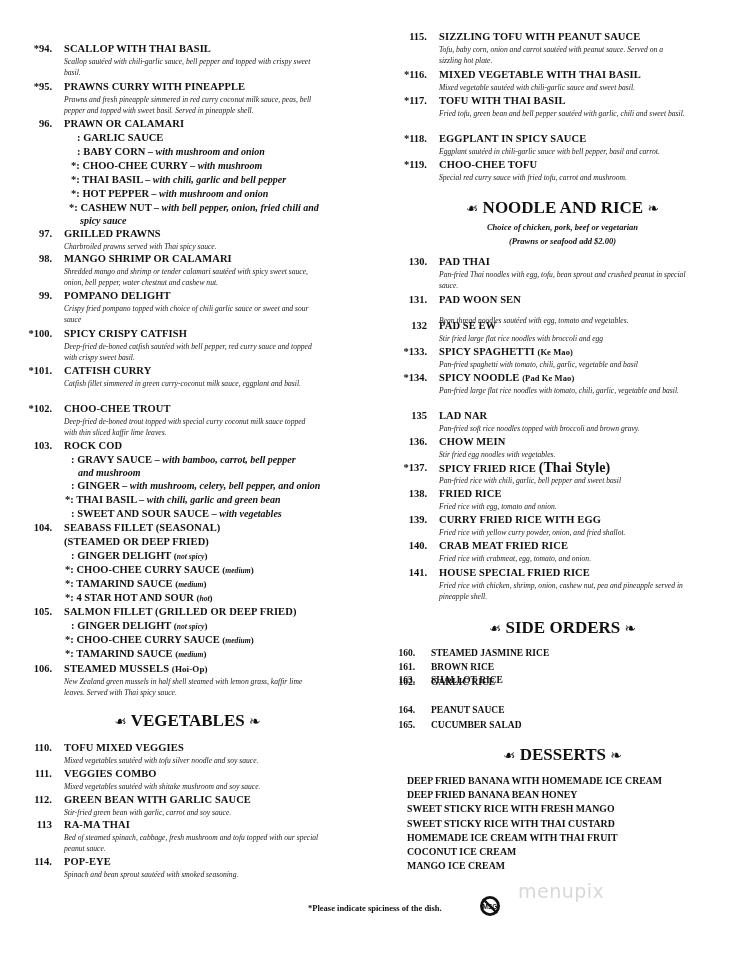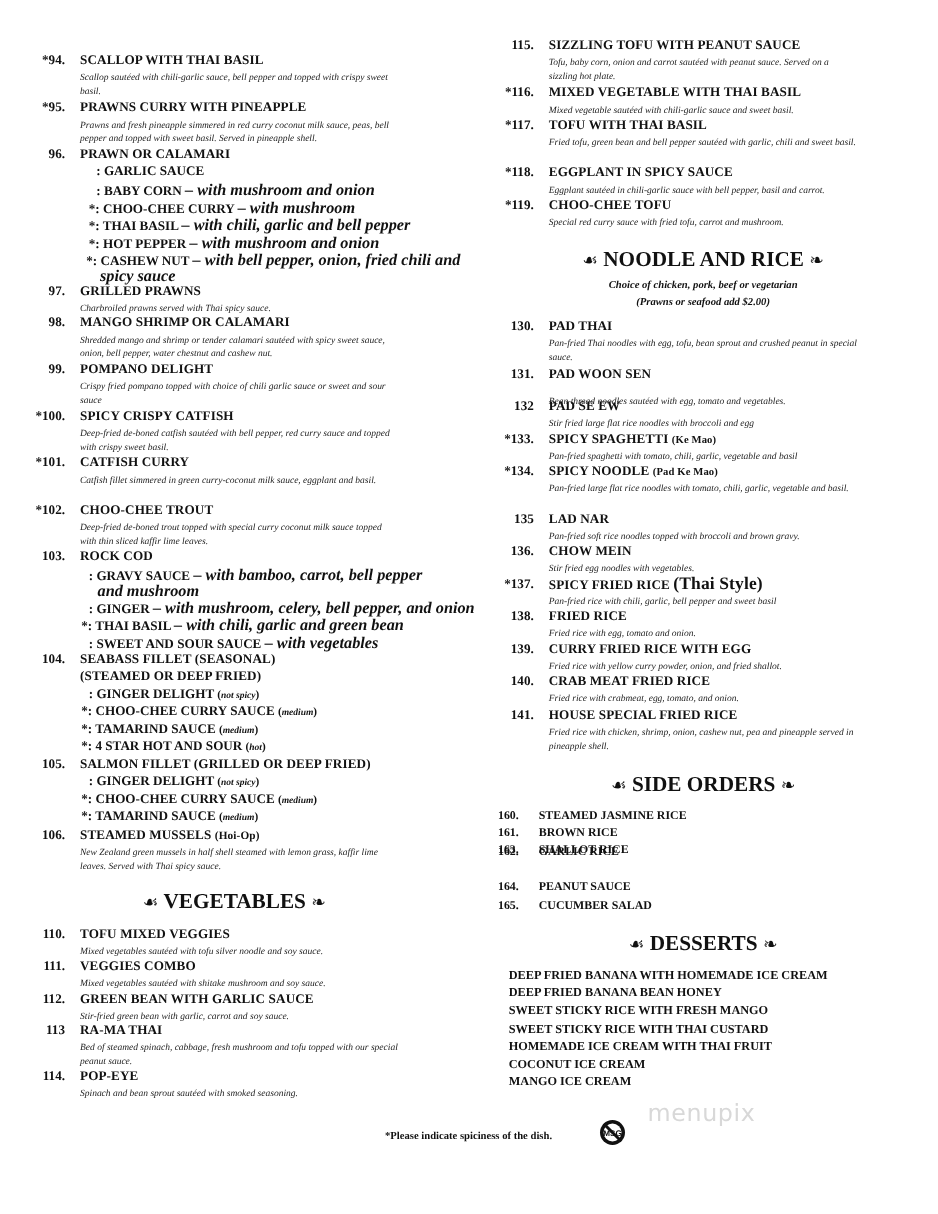--- a/index.html
+++ b/index.html
@@ -20,21 +20,21 @@
     position: absolute; left: 64px; font-weight: bold; font-size: 10.5px;
     line-height: 13px; white-space: nowrap; letter-spacing: 0.1px;
   }
   .desc {
     position: absolute; left: 64px; width: 255px; font-style: italic; font-weight: normal;
     font-size: 7.6px; line-height: 11.3px; color: #1a1a1a;
   }
   .sub {
     position: absolute; font-weight: bold; font-size: 10.5px; line-height: 13px; white-space: nowrap;
   }
-  .sub .note { font-style: italic; font-size: 13px; }
+  .sub .note { font-style: italic; font-size: 10px; }
   .sub .paren { font-size: 9px; }
   .sub .paren i { font-size: 7.6px; }
 
   .section-title {
     position: absolute; left: 0; width: 375px; text-align: center;
     font-weight: bold; font-size: 17px; line-height: 20px;
   }
   .section-title .orn { font-weight: normal; font-size: 14px; }
   .section-note {
     position: absolute; left: 0; width: 375px; text-align: center;

